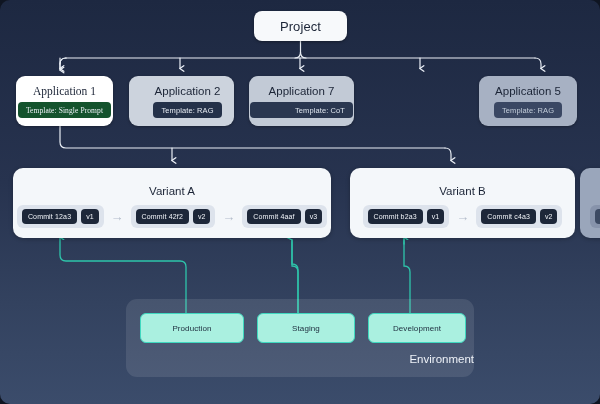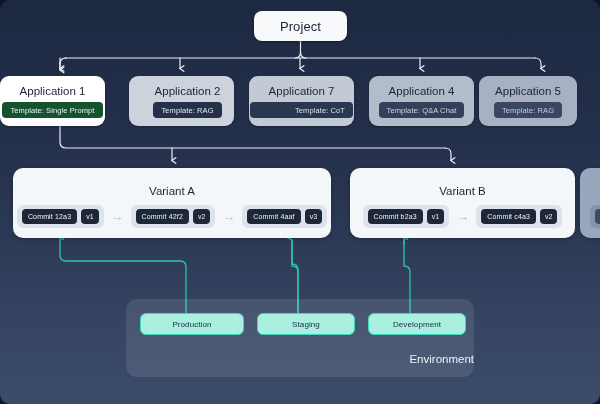--- a/index.html
+++ b/index.html
@@ -162,21 +162,21 @@
     position: absolute;
     left: 0; right: 0;
     bottom: 12px;
     text-align: right;
     font-size: 11.5px;
     color: #eef2f8;
   }
   .env-chip {
     position: absolute;
     top: 14px;
-    height: 22px;
+    height: 30px;
     background: #aaf0e0;
     border: 1.3px solid #3fd9c0;
     border-radius: 6px;
     display: flex;
     align-items: center;
     justify-content: center;
     font-size: 8px;
     color: #203040;
     letter-spacing: .1px;
     box-sizing: border-box;
@@ -234,36 +234,32 @@
 
       <path d="M410,314 L410,272 Q410,266 404,266 L404,240"></path>
       <path d="M404,244 L404,237" marker-end="url(#tArrow)"></path>
     </g>
   </svg>
 
   <div class="node" id="project">
     <div class="title">Project</div>
   </div>
 
-  <div class="node app lvl0" style="left:0;  width:105px;">
+  <div class="node app lvl0" style="left:16px;  width:97px;font-family:Liberation Serif, serif;">
     <div class="app-title">Application 1</div>
     <div class="tpl">Template: Single Prompt</div>
   </div>
   <div class="node app lvl1" style="left:129px; width:105px;padding-left:12px;">
     <div class="app-title">Application 2</div>
     <div class="tpl">Template: RAG</div>
   </div>
   <div class="node app lvl2" style="left:249px; width:105px;">
     <div class="app-title">Application 7</div>
     <div class="tpl">Template: CoT</div>
   </div>
-  <div class="node app lvl3" style="left:369px; width:105px;">
-    <div class="app-title">Application 4</div>
-    <div class="tpl">Template: Q&amp;A Chat</div>
-  </div>
   <div class="node app lvl4" style="left:479px; width:98px;">
     <div class="app-title">Application 5</div>
     <div class="tpl">Template: RAG</div>
   </div>
 
   <div class="node variant bright" style="left:13px; width:318px;">
     <div class="v-title">Variant A</div>
     <div class="chain">
       <div class="commit-group">
         <span class="commit-pill">Commit 12a3</span>

